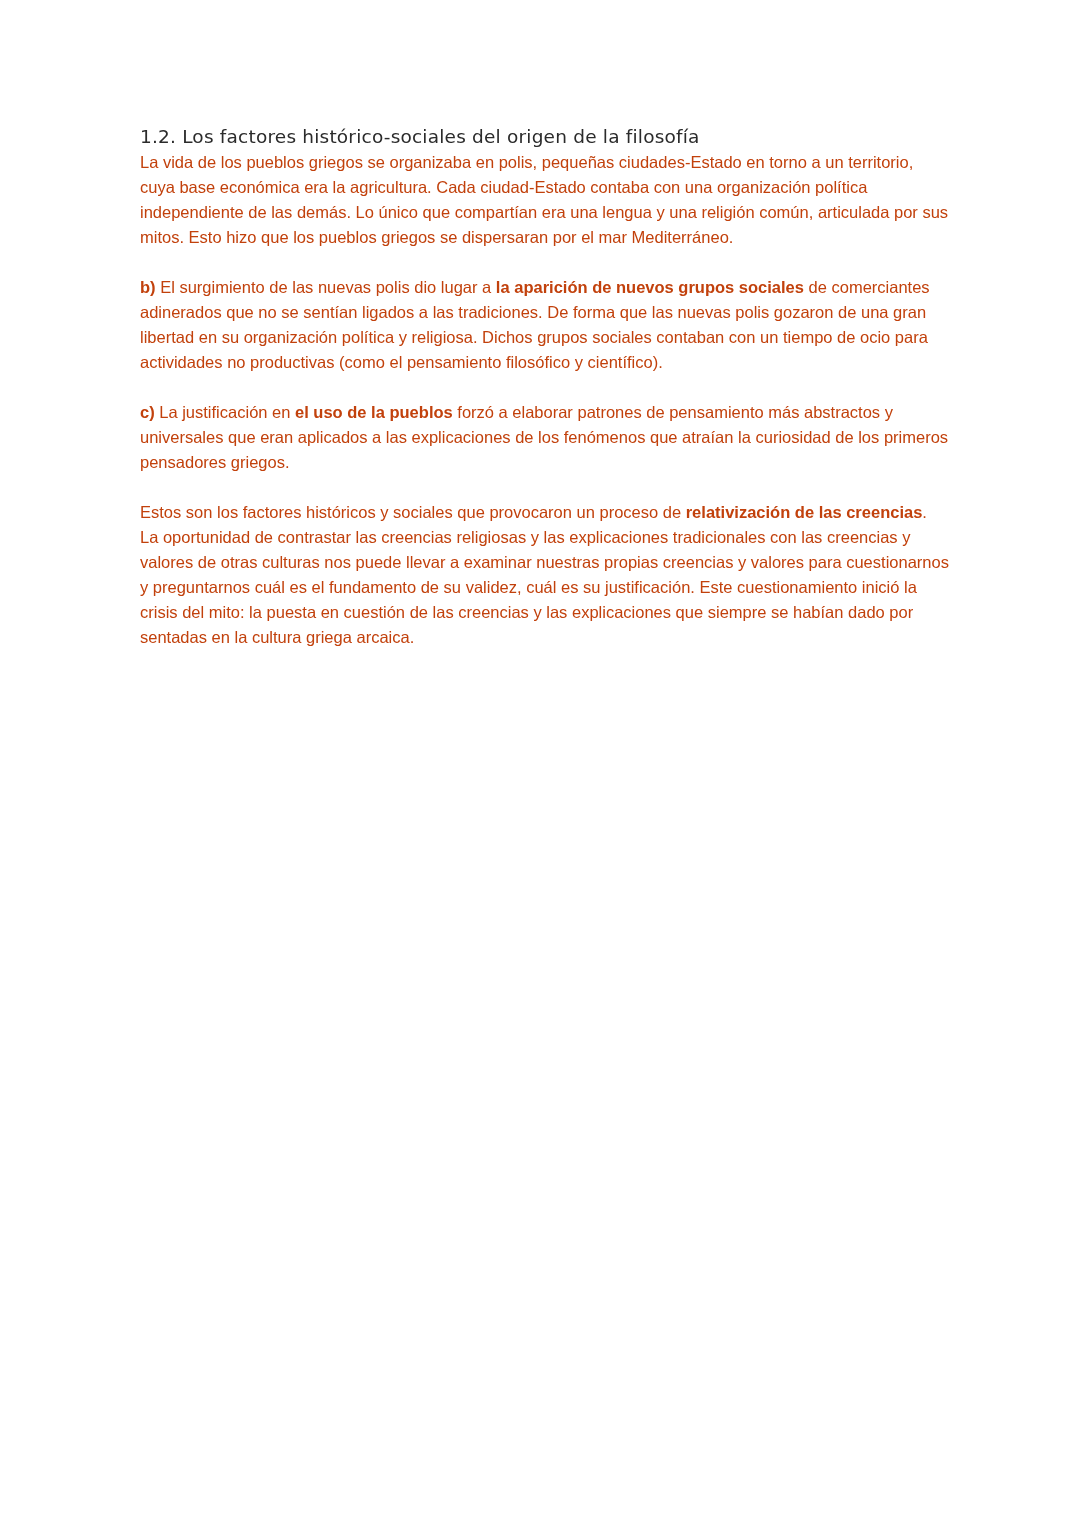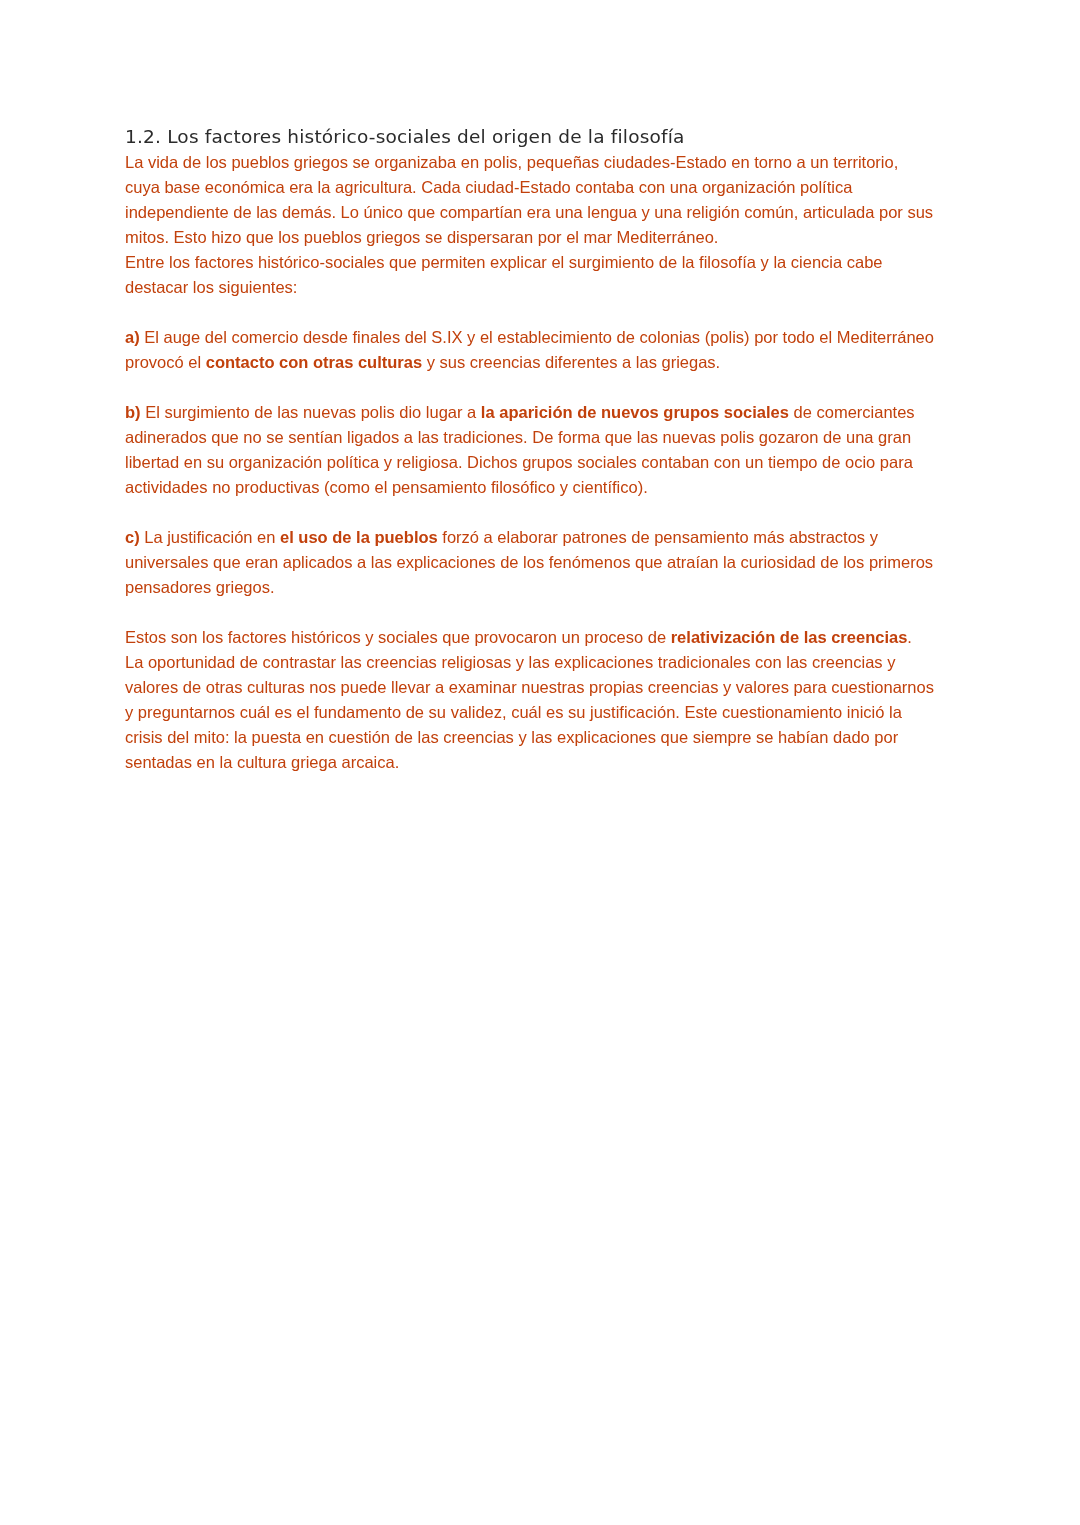--- a/index.html
+++ b/index.html
@@ -9,21 +9,21 @@
   }
   .page {
     position: relative;
     width: 1080px;
     height: 1525px;
     background: #ffffff;
     overflow: hidden;
   }
   .content {
     position: absolute;
-    left: 125px;
+    left: 140px;
     top: 124px;
     width: 809px;
   }
   .doc-heading {
     font-family: "DejaVu Sans", sans-serif;
     font-size: 18.5px;
     font-weight: 500;
     letter-spacing: 0.2px;
     line-height: 25px;
     color: #2b2b2b;
@@ -45,20 +45,18 @@
   }
 </style>
 </head>
 <body>
 
 <div class="page">
   <div class="content">
     <h1 class="doc-heading">1.2. Los factores histórico-sociales del origen de la filosofía</h1>
     <div id="paragraphs">
         <p class="par"><span>La vida de los pueblos griegos se organizaba en polis, pequeñas ciudades-Estado en torno a un territorio, cuya base económica era la agricultura. Cada ciudad-Estado contaba con una organización política independiente de las demás. Lo único que compartían era una lengua y una religión común, articulada por sus mitos. Esto hizo que los pueblos griegos se dispersaran por el mar Mediterráneo.</span></p>
-        <p class="par"><span>Entre los factores histórico-sociales que permiten explicar el surgimiento de la filosofía y la ciencia cabe destacar los siguientes:</span></p>
-        <p class="par spaced"><b>a)</b><span> El auge del comercio desde finales del S.IX y el establecimiento de colonias (polis) por todo el Mediterráneo provocó el </span><b>contacto con otras culturas</b><span> y sus creencias diferentes a las griegas.</span></p>
         <p class="par spaced"><b>b)</b><span> El surgimiento de las nuevas polis dio lugar a </span><b>la aparición de nuevos grupos sociales</b><span> de comerciantes adinerados que no se sentían ligados a las tradiciones. De forma que las nuevas polis gozaron de una gran libertad en su organización política y religiosa. Dichos grupos sociales contaban con un tiempo de ocio para actividades no productivas (como el pensamiento filosófico y científico).</span></p>
         <p class="par spaced"><b>c)</b><span> La justificación en </span><b>el uso de la pueblos</b><span> forzó a elaborar patrones de pensamiento más abstractos y universales que eran aplicados a las explicaciones de los fenómenos que atraían la curiosidad de los primeros pensadores griegos.</span></p>
         <p class="par spaced"><span>Estos son los factores históricos y sociales que provocaron un proceso de </span><b>relativización de las creencias</b><span>. La oportunidad de contrastar las creencias religiosas y las explicaciones tradicionales con las creencias y valores de otras culturas nos puede llevar a examinar nuestras propias creencias y valores para cuestionarnos y preguntarnos cuál es el fundamento de su validez, cuál es su justificación. Este cuestionamiento inició la crisis del mito: la puesta en cuestión de las creencias y las explicaciones que siempre se habían dado por sentadas en la cultura griega arcaica.</span></p>
       </div>
   </div>
 </div>
 
 </body></html>

